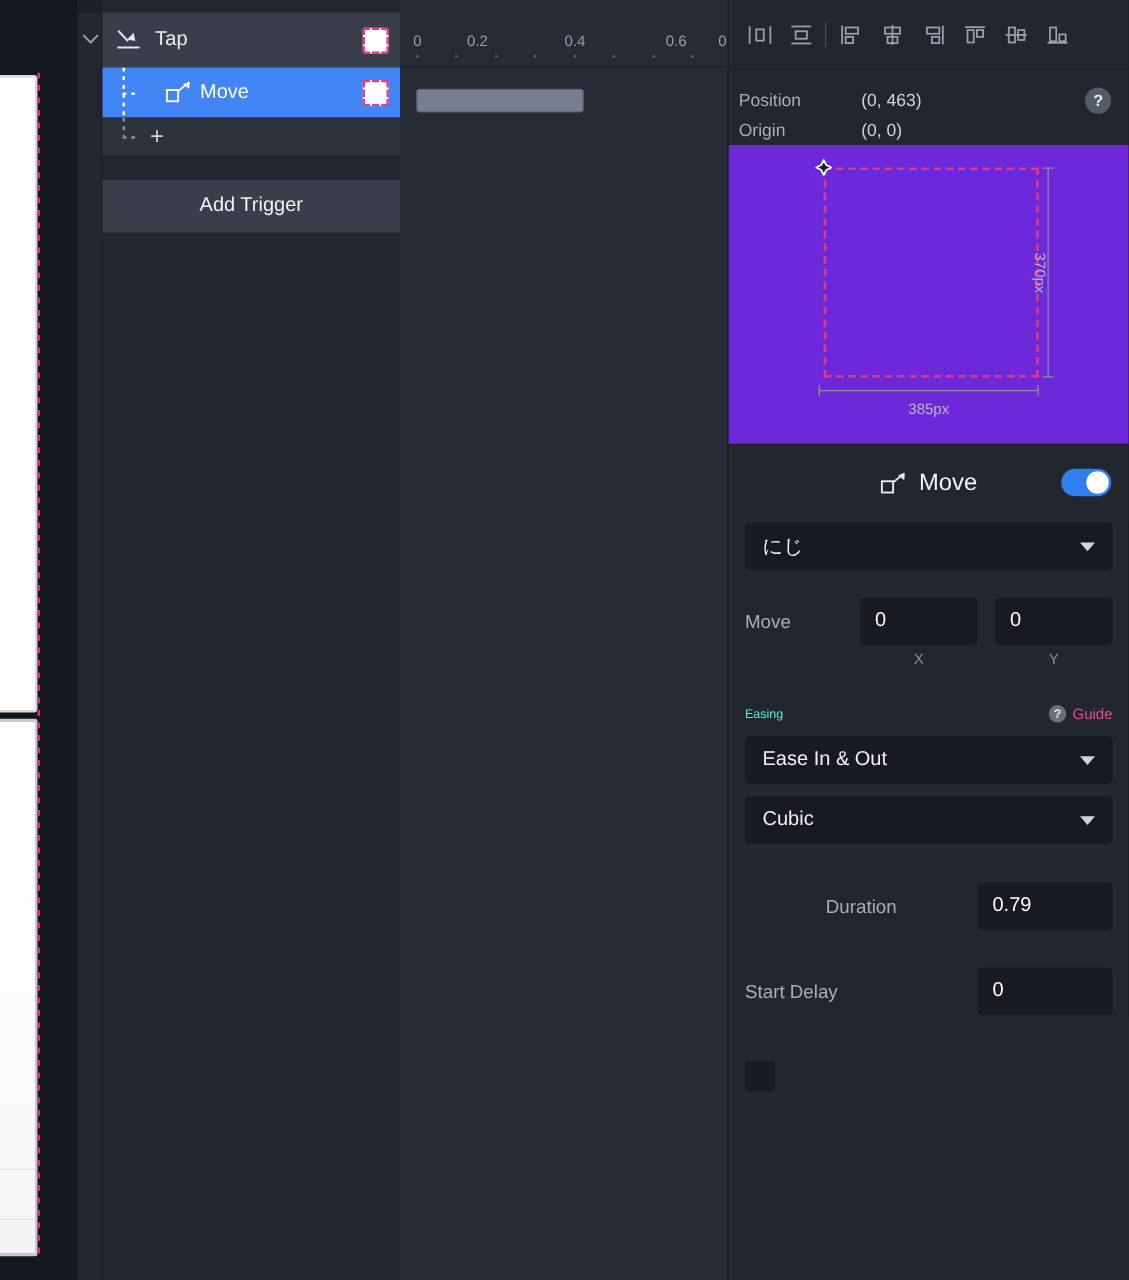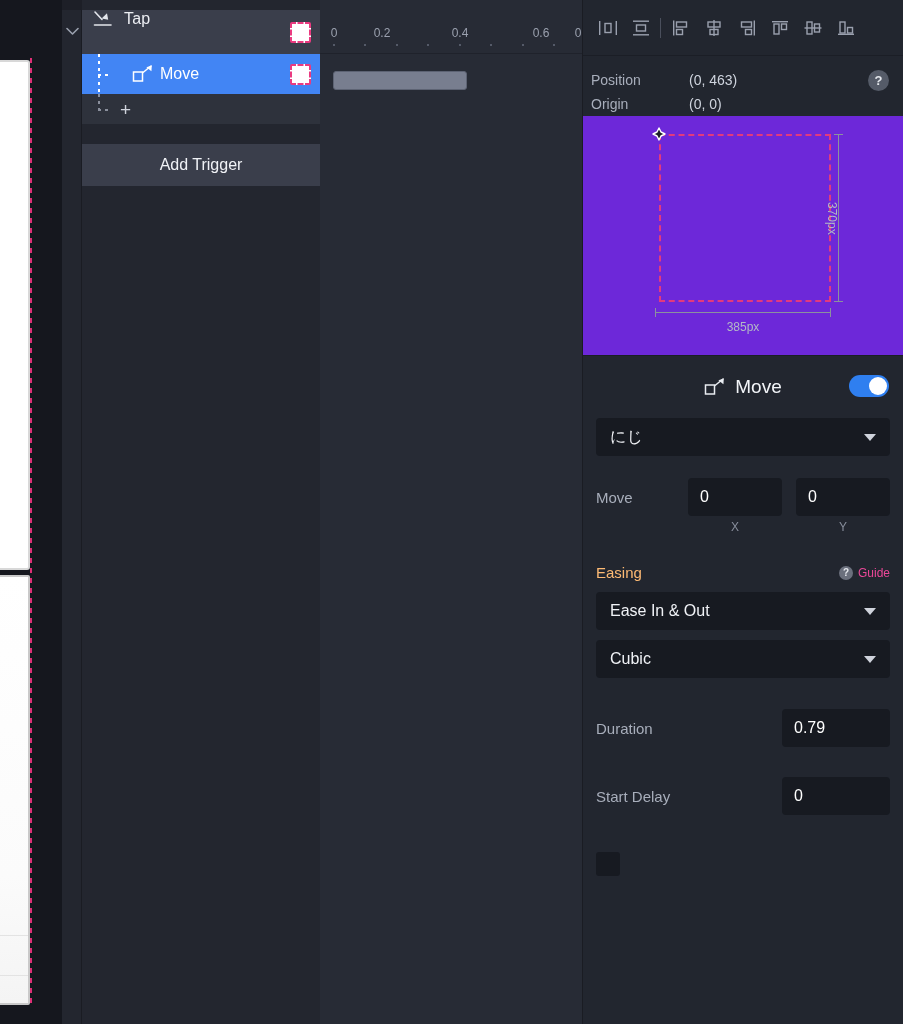--- a/index.html
+++ b/index.html
@@ -64,21 +64,21 @@
   
   .trigger-panel {
     position: relative; flex: 0 0 238px;
     width: 238px; height: 1024px;
     background: #23262f;
     padding-top: 10px;
   }
   .trigger-row {
     position: relative;
     height: 44px;
-    display: flex; align-items: flex-start;
+    display: flex; align-items: center;
     background: #3a3e4b;
     cursor: pointer;
   }
   .trigger-row .icon-cell { width: 42px; display:flex; align-items:center; justify-content:center; }
   .trigger-row .label {
     color: #eceef3; font-size: 16px; letter-spacing: .2px; flex: 1;
   }
   .swatch-cell {
     width: 40px; height: 44px;
     display: flex; align-items: center; justify-content: center;
@@ -300,21 +300,21 @@
     cursor: text;
   }
   .xy-wrap { display: flex; gap: 14px; }
   .xy-caps { display: flex; gap: 14px; padding-left: 13px; margin-top: 4px; }
   .xy-cap { width: 94px; text-align: center; color: #878d9b; font-size: 12px; }
 
   .easing-head {
     display: flex; align-items: center;
     padding: 0 13px; margin-top: 30px; margin-bottom: 11px;
   }
-  .easing-head .etitle { color: #fdba74; font-size: 15px; flex: 1; }
+  .easing-head .etitle { color: #5eead4; font-size: 10px; flex: 1; }
   .guide-link { display: flex; align-items: center; gap: 5px; cursor: pointer; }
   .guide-q {
     width: 14px; height: 14px; border-radius: 50%;
     background: #6b707d; color: #e4e7ec;
     font-size: 10px; font-weight: bold;
     display:flex; align-items:center; justify-content:center;
   }
   .guide-text { color: #ec4899; font-size: 12px; }
 
   .checkbox-sq {
@@ -547,21 +547,21 @@
     <div class="select">
       <span>Ease In &amp; Out</span>
       <span class="caret"></span>
     </div>
     <div class="spacer-10"></div>
     <div class="select">
       <span>Cubic</span>
       <span class="caret"></span>
     </div>
 
-    <div class="field-row" style="margin-top:31px;">
+    <div class="field-row" style="margin-top:31px;text-align:center;">
       <span class="flabel">Duration</span>
       <div class="num-input" style="width:108px;">0.79</div>
     </div>
 
     <div class="field-row" style="margin-top:30px;">
       <span class="flabel">Start Delay</span>
       <div class="num-input" style="width:108px;">0</div>
     </div>
 
     <div class="field-row" style="margin-top:37px;">

